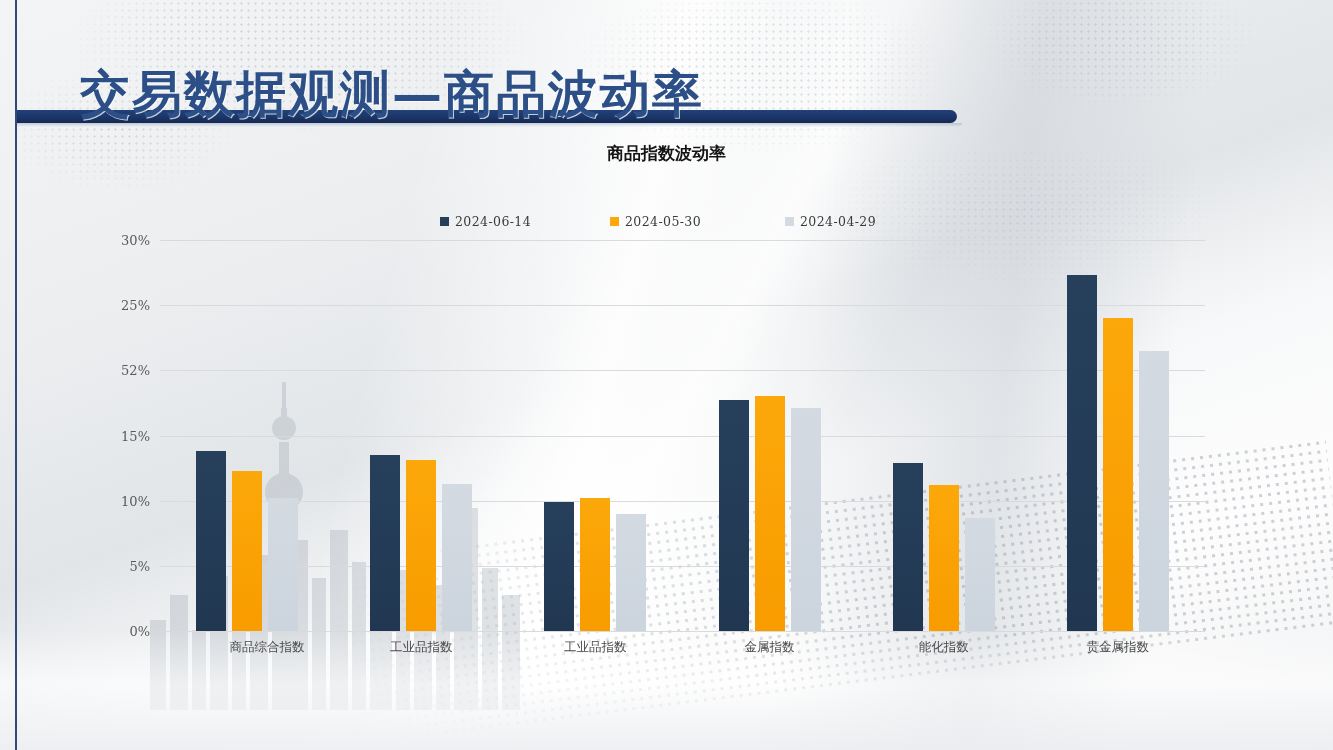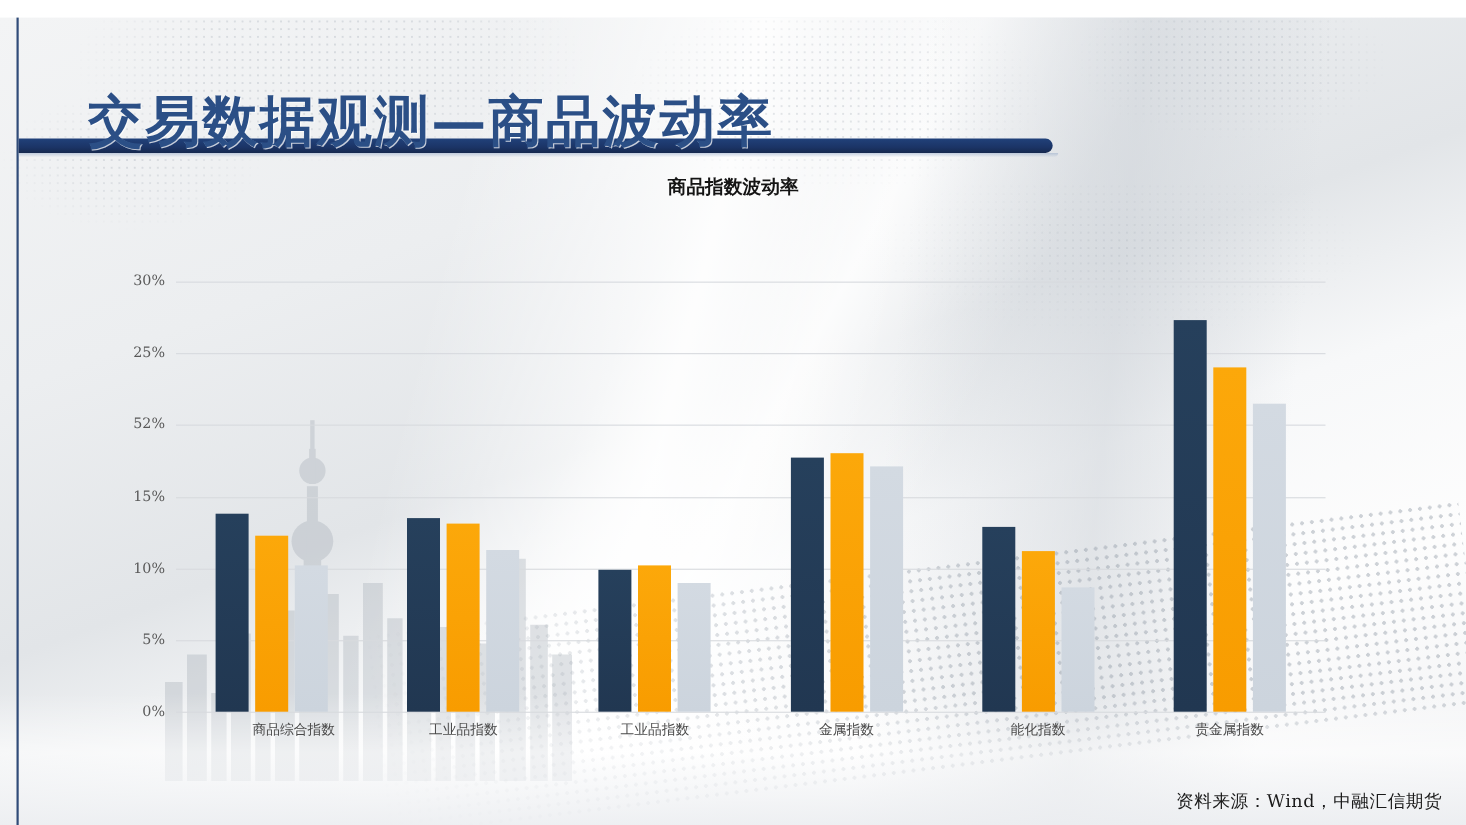--- a/index.html
+++ b/index.html
@@ -9,21 +9,20 @@
     background:#ffffff;
     position:relative;
   }
 
   
   .slide{
     position:absolute;inset:0;
     background:
       linear-gradient(118deg, rgba(255,255,255,0) 42%, rgba(255,255,255,.85) 52%, rgba(255,255,255,0) 62%),
       linear-gradient(160deg, #f3f4f5 0%, #eceef0 28%, #e2e5e8 48%, #f7f8f9 62%, #fdfdfd 78%, #f0f1f3 100%);
-    margin-top: 16px;
   }
   
   .sheen{
     position:absolute;inset:0;
     background:
       linear-gradient(104deg, rgba(255,255,255,0) 30%, rgba(255,255,255,.9) 46%, rgba(255,255,255,0) 58%),
       linear-gradient(96deg, rgba(210,214,219,0) 60%, rgba(205,210,216,.55) 74%, rgba(255,255,255,0) 86%);
     pointer-events:none;
   }
   
@@ -180,20 +179,34 @@
   <div class="bottomfade"></div>
 
   <div class="edge-line"></div>
   <div class="title-band"></div>
   <div class="title-band-shadow"></div>
   <h1 class="slide-title">交易数据观测—商品波动率</h1>
 
   <div class="chart">
     <div class="chart-title">商品指数波动率</div>
 
+    <div class="legend">
+      <div class="legend-item i0">
+        <span class="legend-swatch" style="background:#26405c"></span>
+        <span class="legend-label">2024-06-14</span>
+      </div>
+      <div class="legend-item i1">
+        <span class="legend-swatch" style="background:#fca80a"></span>
+        <span class="legend-label">2024-05-30</span>
+      </div>
+      <div class="legend-item i2">
+        <span class="legend-swatch" style="background:#d3dae2"></span>
+        <span class="legend-label">2024-04-29</span>
+      </div>
+    </div>
 
     <div class="plot">
       <div id="gridlines">
           <div class="gridline" style="top: 391px;"></div>
           <div class="gridline" style="top: 325.833px;"></div>
           <div class="gridline" style="top: 260.667px;"></div>
           <div class="gridline" style="top: 195.5px;"></div>
           <div class="gridline" style="top: 130.333px;"></div>
           <div class="gridline" style="top: 65.1667px;"></div>
           <div class="gridline" style="top: 0px;"></div>
@@ -231,14 +244,13 @@
           <div class="xlabel" style="left: 87px; padding-left: 40px;">商品综合指数</div>
           <div class="xlabel" style="left: 261.167px;">工业品指数</div>
           <div class="xlabel" style="left: 435.333px;">工业品指数</div>
           <div class="xlabel" style="left: 609.5px;">金属指数</div>
           <div class="xlabel" style="left: 783.667px;">能化指数</div>
           <div class="xlabel" style="left: 957.833px;">贵金属指数</div>
         </div>
     </div>
   </div>
 
-  <div class="source">资料来源：Wind，中融汇信期货</div>
 </div>
 
 </body></html>

